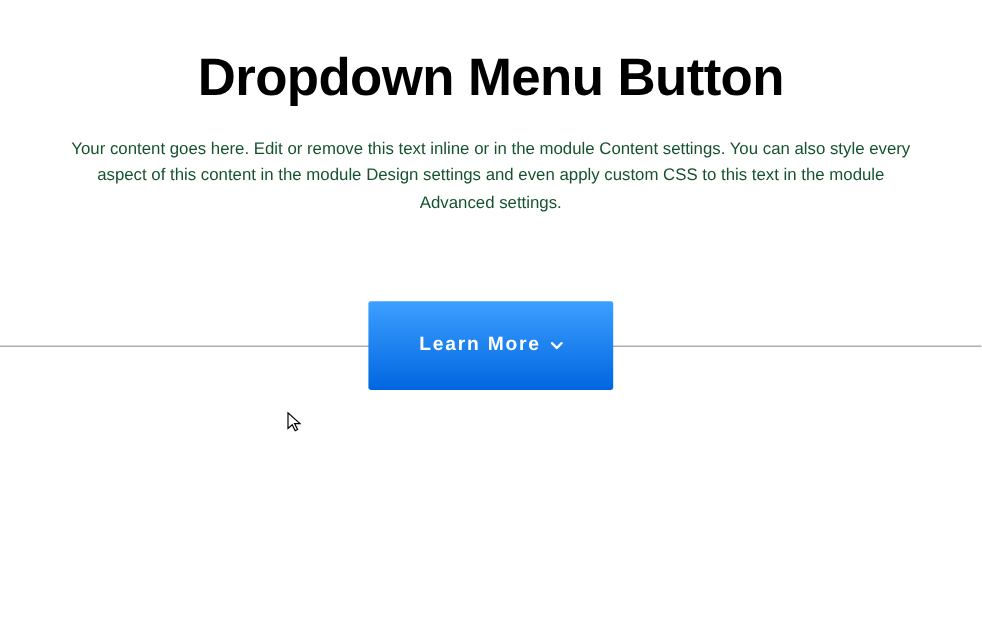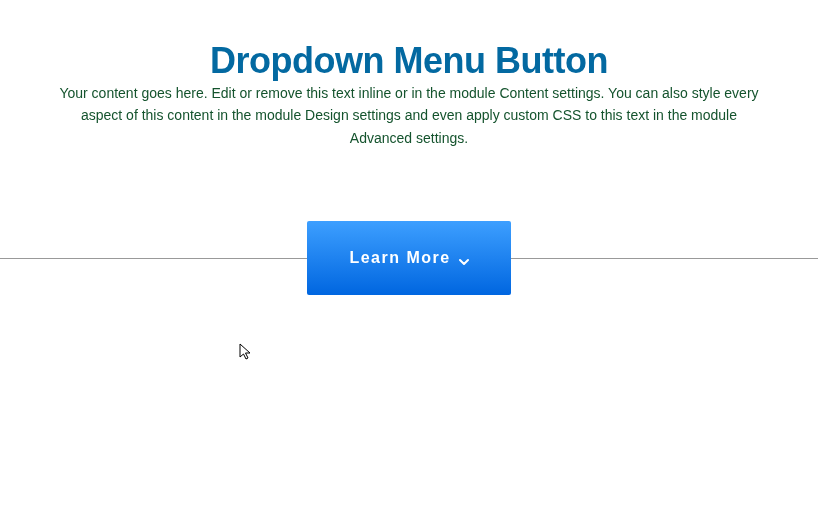--- a/index.html
+++ b/index.html
@@ -13,25 +13,25 @@
       background: #ffffff;
       font-family: -apple-system, BlinkMacSystemFont, "Segoe UI", sans-serif;
       position: relative;
       overflow: hidden;
     }
     .container {
       text-align: center;
       padding-top: 40px;
     }
     .title {
-      font-size: 36px;
+      font-size: 44px;
       font-weight: 600;
-      color: #0369a1;
+      color: #000000;
       letter-spacing: -0.5px;
-      margin-bottom: 0;
+      margin-bottom: 22px;
     }
     .description {
       font-size: 14px;
       color: #14532d;
       line-height: 1.6;
       max-width: 760px;
       margin: 0 auto;
       padding: 0 20px;
     }
     .button-section {
@@ -43,21 +43,21 @@
       top: 50%;
       left: 0;
       right: 0;
       height: 1px;
       background: #999999;
       z-index: 0;
     }
     .learn-more-button {
       position: relative;
       display: inline-flex;
-      align-items: flex-end;
+      align-items: center;
       justify-content: center;
       gap: 8px;
       background: linear-gradient(180deg, #3d9fff 0%, #0066e0 100%);
       color: #ffffff;
       border: none;
       padding: 28px 42px;
       font-size: 16px;
       font-weight: 600;
       letter-spacing: 1.5px;
       cursor: pointer;

